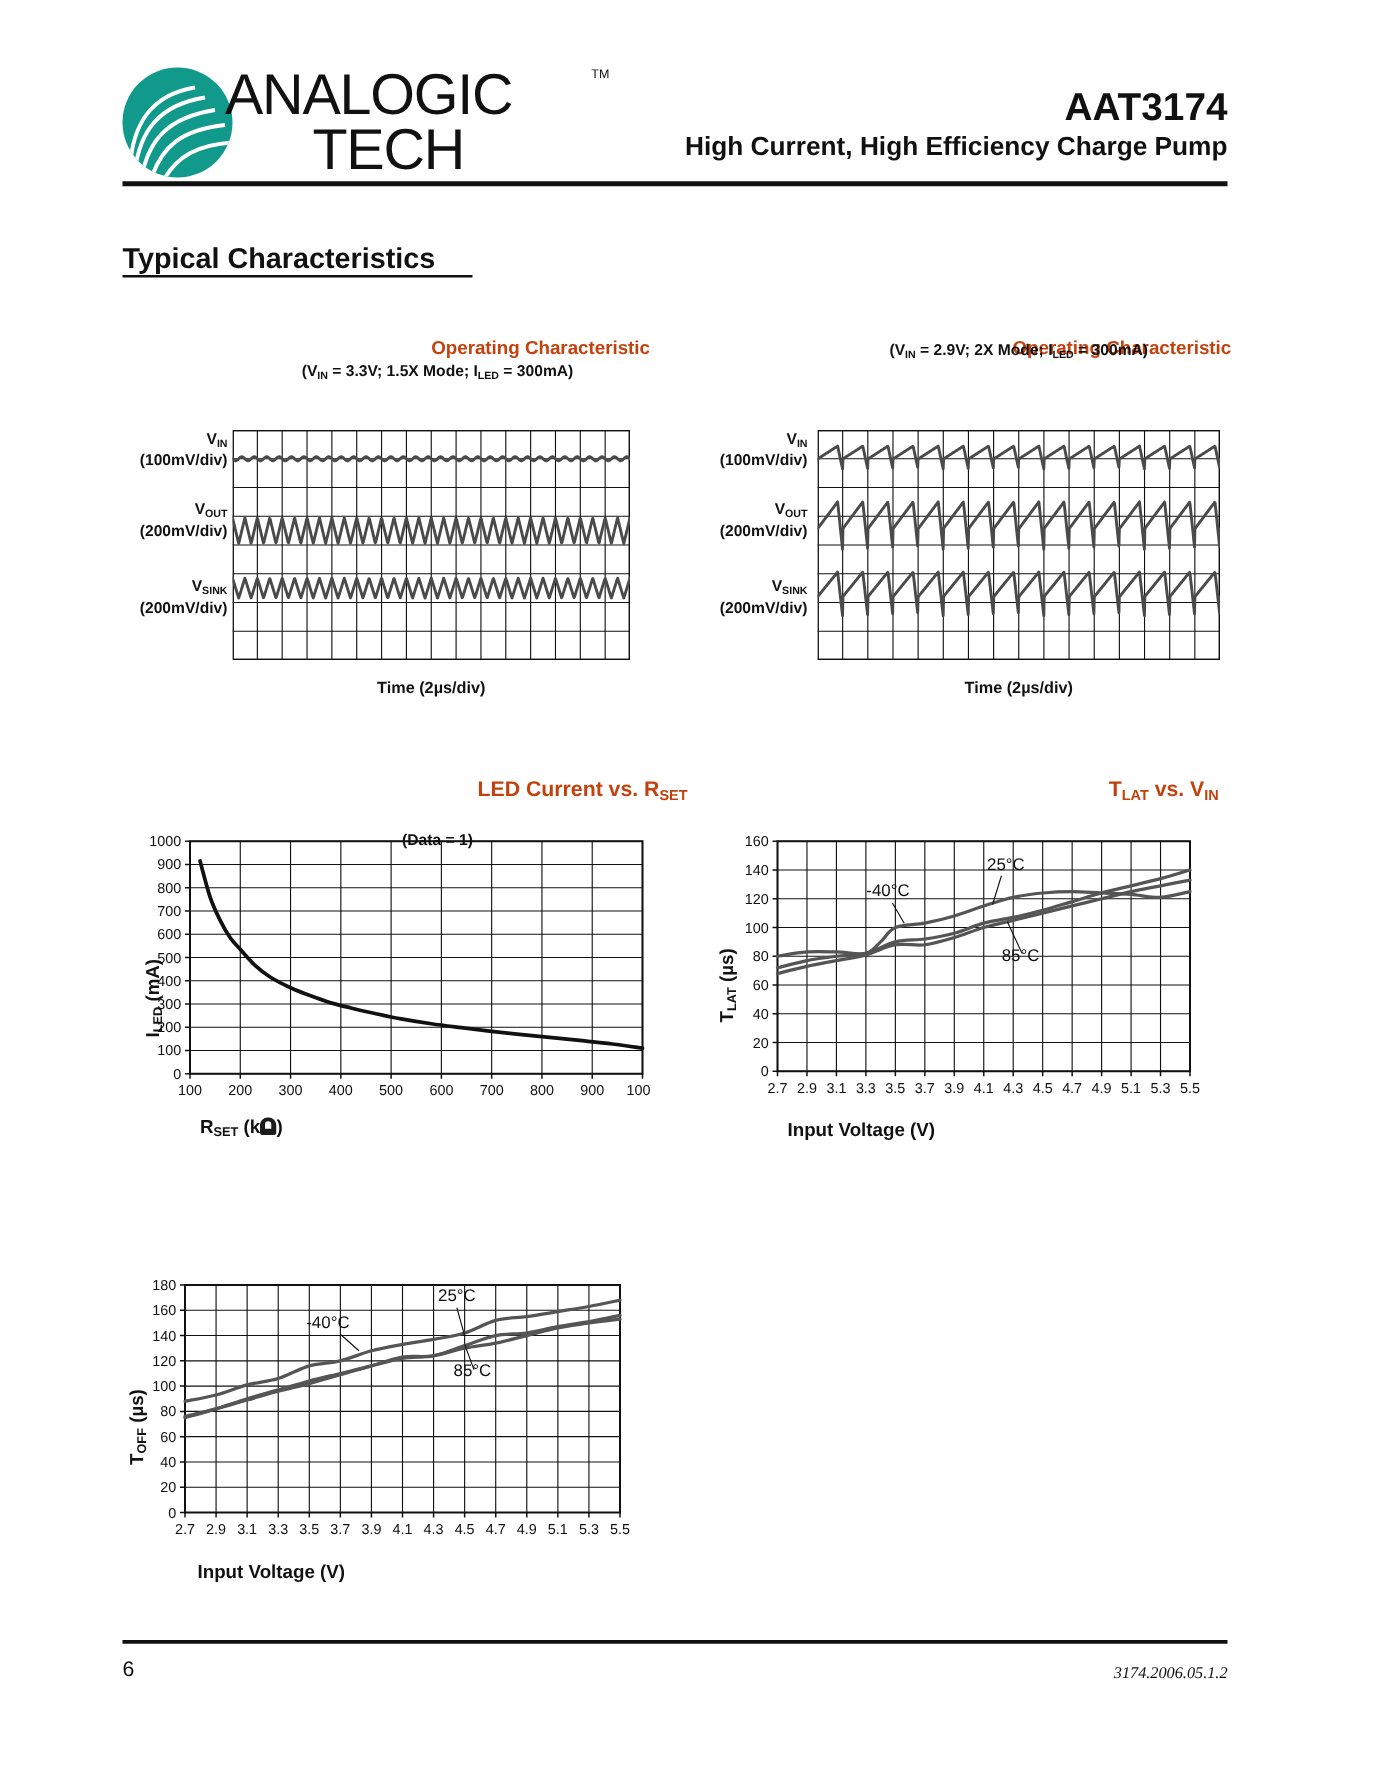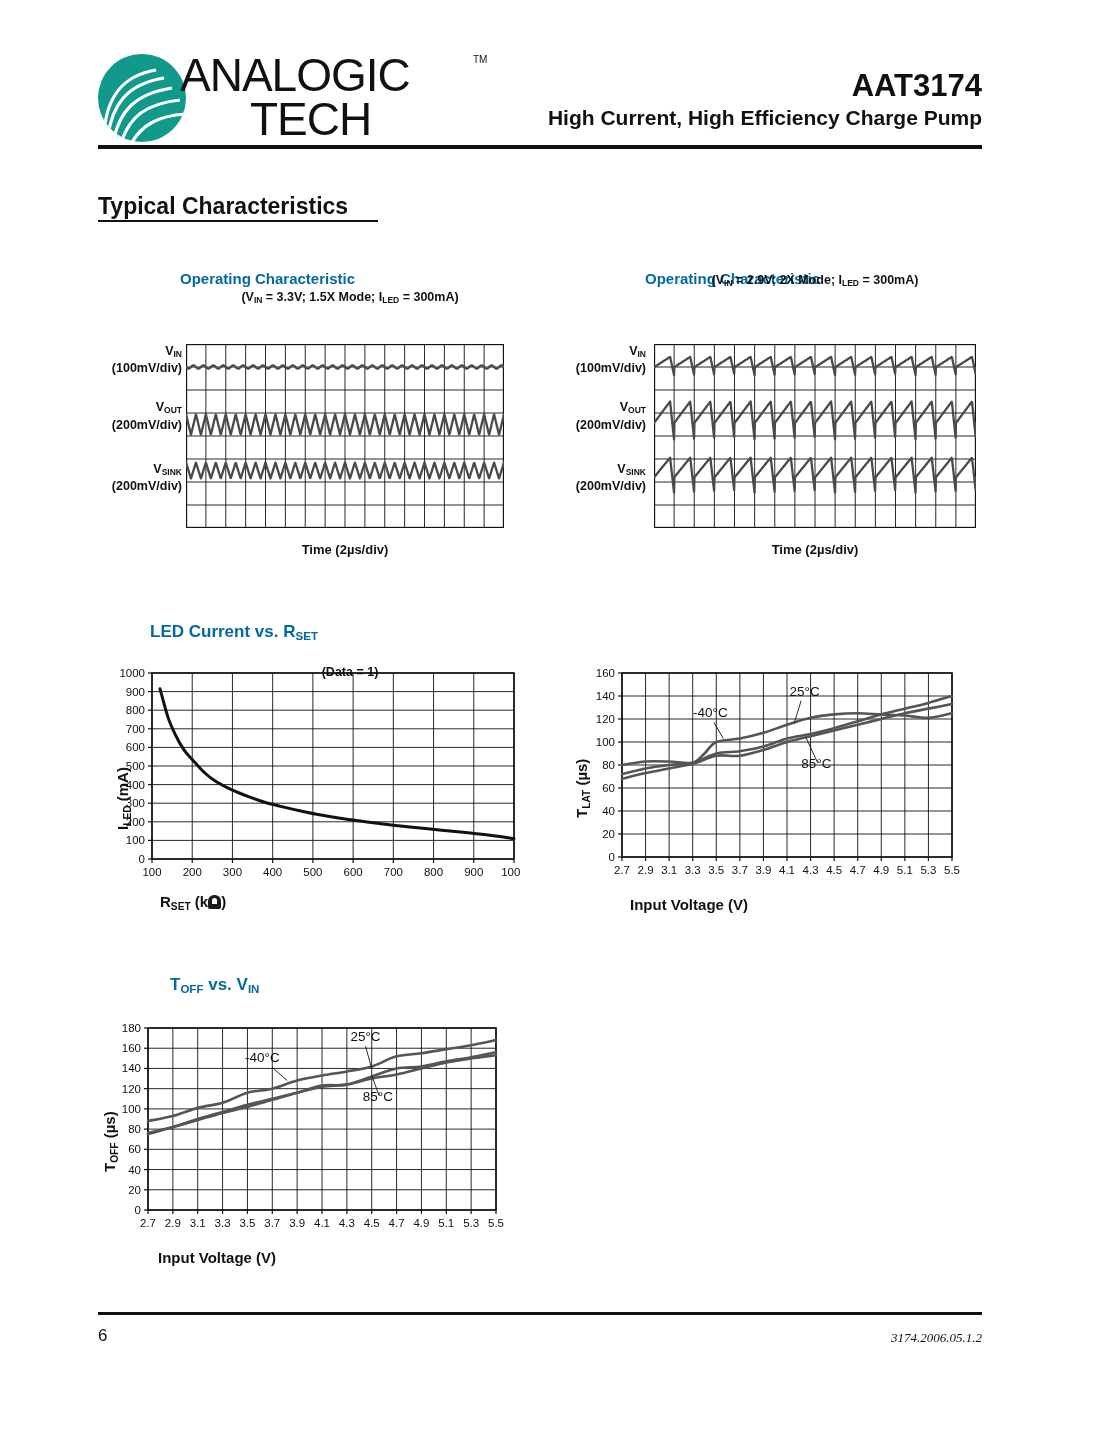--- a/index.html
+++ b/index.html
@@ -26,21 +26,21 @@
   .tagline{position:absolute;right:0px;top:58px;font-size:21px;font-weight:bold;color:#111;text-align:right;}
   .header-rule{position:absolute;left:98px;top:145px;width:884px;height:4px;background:#111;}
 
   
   .sec-title{position:absolute;left:98px;top:193px;font-size:23px;font-weight:bold;color:#111;}
   .sec-underline{position:absolute;left:98px;top:220px;width:280px;height:2px;background:#111;}
   .conditions{position:absolute;left:98px;top:224px;font-size:16px;color:#111;white-space:nowrap;}
   sub{font-size:0.68em;vertical-align:-0.28em;}
 
   
-  .ctitle{position:absolute;text-align:left;font-size:15px;font-weight:bold;color:#0369a1;}
+  .ctitle{position:absolute;text-align:right;font-size:15px;font-weight:bold;color:#c2410c;}
   .csub{position:absolute;text-align:center;font-size:12.5px;font-weight:bold;color:#111;}
 
   
   .scope{position:absolute;}
   .scope-labels{position:absolute;text-align:right;font-size:12.5px;font-weight:bold;color:#111;line-height:14px;}
   .axis-cap{position:absolute;text-align:center;font-size:13px;font-weight:bold;color:#111;}
 
   
   .xychart{position:absolute;}
   .ylab{position:absolute;font-size:15px;font-weight:bold;color:#111;
@@ -254,20 +254,21 @@
         <line x1="373.78" y1="194" x2="373.78" y2="198" stroke="#111" stroke-width="1.2"></line>
         <text x="373.78" y="211.00" text-anchor="middle" font-family="&quot;Liberation Sans&quot;, sans-serif" font-size="11.5" fill="#111">900</text>
         <line x1="414.00" y1="194" x2="414.00" y2="198" stroke="#111" stroke-width="1.2"></line>
         <text x="414.00" y="211.00" text-anchor="middle" font-family="&quot;Liberation Sans&quot;, sans-serif" font-size="11.5" fill="#111">1000</text>
         <path d="M60.04,23.81 C61.39,28.61 65.41,44.73 68.09,52.64 C70.77,60.54 73.45,65.81 76.13,71.24 C78.81,76.66 81.50,81.32 84.18,85.19 C86.86,89.07 88.87,90.77 92.22,94.49 C95.57,98.21 100.27,103.79 104.29,107.51 C108.31,111.23 111.66,113.86 116.36,116.81 C121.05,119.76 127.08,122.70 132.44,125.18 C137.81,127.66 143.17,129.68 148.53,131.69 C153.90,133.70 159.26,135.66 164.62,137.27 C169.99,138.88 174.68,139.91 180.71,141.36 C186.74,142.82 194.12,144.56 200.82,146.01 C207.53,147.47 213.56,148.77 220.93,150.10 C228.31,151.44 237.02,152.83 245.07,154.01 C253.11,155.19 261.16,156.15 269.20,157.17 C277.24,158.19 285.29,159.22 293.33,160.15 C301.38,161.08 309.42,161.92 317.47,162.75 C325.51,163.59 333.56,164.36 341.60,165.17 C349.64,165.98 357.69,166.75 365.73,167.59 C373.78,168.42 381.82,169.20 389.87,170.19 C397.91,171.18 409.98,172.98 414.00,173.54" fill="none" stroke="#111" stroke-width="3" stroke-linecap="round" stroke-linejoin="round"></path>
       </svg>
   </div>
   <div class="ylab" style="left:114px;top:830px;">I<sub>LED</sub> (mA)</div>
   <div class="xlab" style="left:160px;top:893px;width:290px;">R<sub>SET</sub> (k<span class="omega-blob"></span>)</div>
 
+  <div class="ctitle" style="left:645px;top:622px;width:330px;font-size:17px;">T<sub>LAT</sub> vs. V<sub>IN</sub></div>
   <div class="xychart" style="left:560px;top:665px;">
     <svg id="svg-tlat" width="420" height="230">
         <line x1="62.00" y1="8" x2="62.00" y2="192.00" stroke="#111" stroke-width="0.9"></line>
         <line x1="85.57" y1="8" x2="85.57" y2="192.00" stroke="#111" stroke-width="0.9"></line>
         <line x1="109.14" y1="8" x2="109.14" y2="192.00" stroke="#111" stroke-width="0.9"></line>
         <line x1="132.71" y1="8" x2="132.71" y2="192.00" stroke="#111" stroke-width="0.9"></line>
         <line x1="156.29" y1="8" x2="156.29" y2="192.00" stroke="#111" stroke-width="0.9"></line>
         <line x1="179.86" y1="8" x2="179.86" y2="192.00" stroke="#111" stroke-width="0.9"></line>
         <line x1="203.43" y1="8" x2="203.43" y2="192.00" stroke="#111" stroke-width="0.9"></line>
         <line x1="227.00" y1="8" x2="227.00" y2="192.00" stroke="#111" stroke-width="0.9"></line>
@@ -343,21 +344,20 @@
         <path d="M153.93,57.45 L163.36,73.55" fill="none" stroke="#111" stroke-width="0.9"></path>
         <text x="244.68" y="31.00" text-anchor="middle" font-family="&quot;Liberation Sans&quot;, sans-serif" font-size="13.5" fill="#111">25°C</text>
         <path d="M241.14,35.60 L234.07,58.60" fill="none" stroke="#111" stroke-width="0.9"></path>
         <text x="256.46" y="103.45" text-anchor="middle" font-family="&quot;Liberation Sans&quot;, sans-serif" font-size="13.5" fill="#111">85°C</text>
         <path d="M257.64,97.70 L245.86,72.40" fill="none" stroke="#111" stroke-width="0.9"></path>
       </svg>
   </div>
   <div class="ylab" style="left:573px;top:818px;">T<sub>LAT</sub> (µs)</div>
   <div class="xlab" style="left:630px;top:896px;width:325px;">Input Voltage (V)</div>
 
-  <div class="ctitle" style="left:170px;top:975px;width:330px;font-size:17px;">T<sub>OFF</sub> vs. V<sub>IN</sub></div>
   <div class="xychart" style="left:88px;top:1018px;">
     <svg id="svg-toff" width="430" height="230">
         <line x1="60.00" y1="10" x2="60.00" y2="192.00" stroke="#111" stroke-width="0.9"></line>
         <line x1="84.86" y1="10" x2="84.86" y2="192.00" stroke="#111" stroke-width="0.9"></line>
         <line x1="109.71" y1="10" x2="109.71" y2="192.00" stroke="#111" stroke-width="0.9"></line>
         <line x1="134.57" y1="10" x2="134.57" y2="192.00" stroke="#111" stroke-width="0.9"></line>
         <line x1="159.43" y1="10" x2="159.43" y2="192.00" stroke="#111" stroke-width="0.9"></line>
         <line x1="184.29" y1="10" x2="184.29" y2="192.00" stroke="#111" stroke-width="0.9"></line>
         <line x1="209.14" y1="10" x2="209.14" y2="192.00" stroke="#111" stroke-width="0.9"></line>
         <line x1="234.00" y1="10" x2="234.00" y2="192.00" stroke="#111" stroke-width="0.9"></line>

